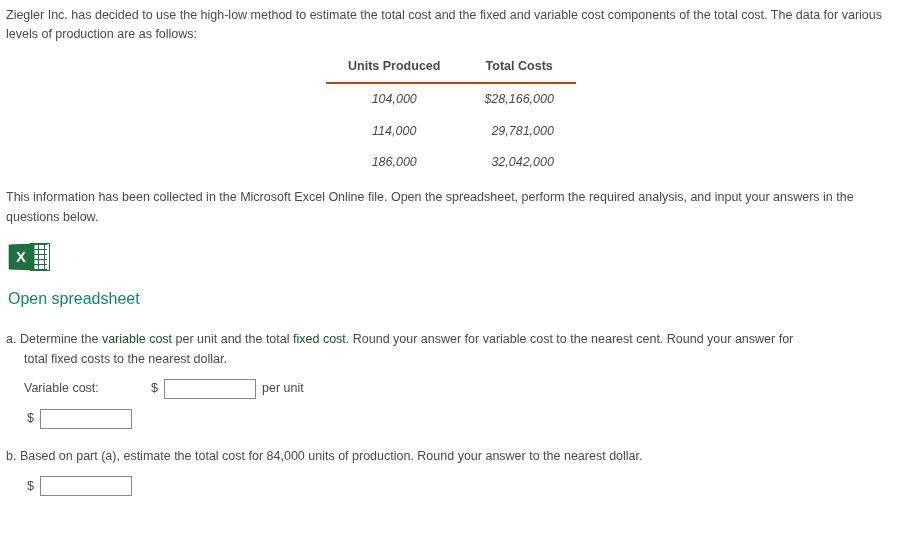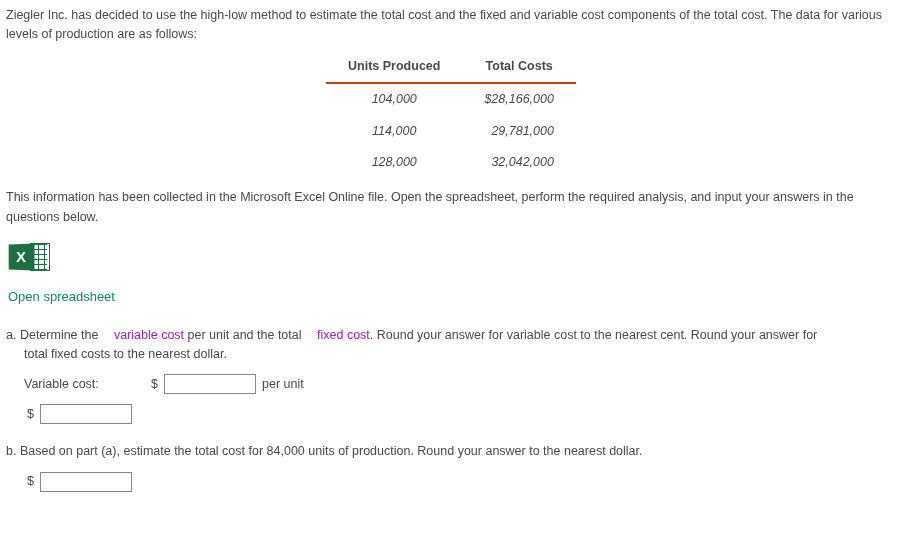--- a/index.html
+++ b/index.html
@@ -57,27 +57,27 @@
   .excel-right::before, .excel-right::after {
     content: "";
     position: absolute; left: 2px; right: 2px;
     border-top: 1px solid #1e6f42;
   }
   .excel-right::before { top: 5px; box-shadow: 0 5px 0 #1e6f42, 0 10px 0 #1e6f42, 0 15px 0 #1e6f42, 0 20px 0 #1e6f42; }
   .excel-right .v1 { position:absolute; top:0; bottom:0; left:7px; border-left:1px solid #1e6f42;}
   .excel-right .v2 { position:absolute; top:0; bottom:0; left:13px; border-left:1px solid #1e6f42;}
   .open-link {
     color: #0d8a6a;
-    font-size: 13px;
+    font-size: 16px;
     margin-top: 6px;
     cursor: pointer;
   }
   .question { margin: 18px 0 4px; }
   .indent { margin-left: 18px; }
-  .green { color: #a21caf; margin-left: 12px; }
+  .green { color: #14532d; }
   .answer-row {
     margin: 10px 0 6px 18px;
     display: flex;
     align-items: center;
     gap: 6px;
   }
   .answer-row .label { width: 118px; }
   .answer-row.b .label { width: 180px; }
   input[type=text] {
     border: 1px solid #888;
@@ -105,21 +105,21 @@
     <tbody>
       <tr>
         <td class="units">104,000</td>
         <td>$28,166,000</td>
       </tr>
       <tr>
         <td class="units">114,000</td>
         <td>29,781,000</td>
       </tr>
       <tr>
-        <td class="units">128,000</td>
+        <td class="units">186,000</td>
         <td>32,042,000</td>
       </tr>
     </tbody>
   </table>
 
   <div class="instr">This information has been collected in the Microsoft Excel Online file. Open the spreadsheet, perform the required analysis, and input your answers in the questions below.</div>
 
   <div class="excel-area">
     <div class="excel-icon">
       <div class="excel-right">

